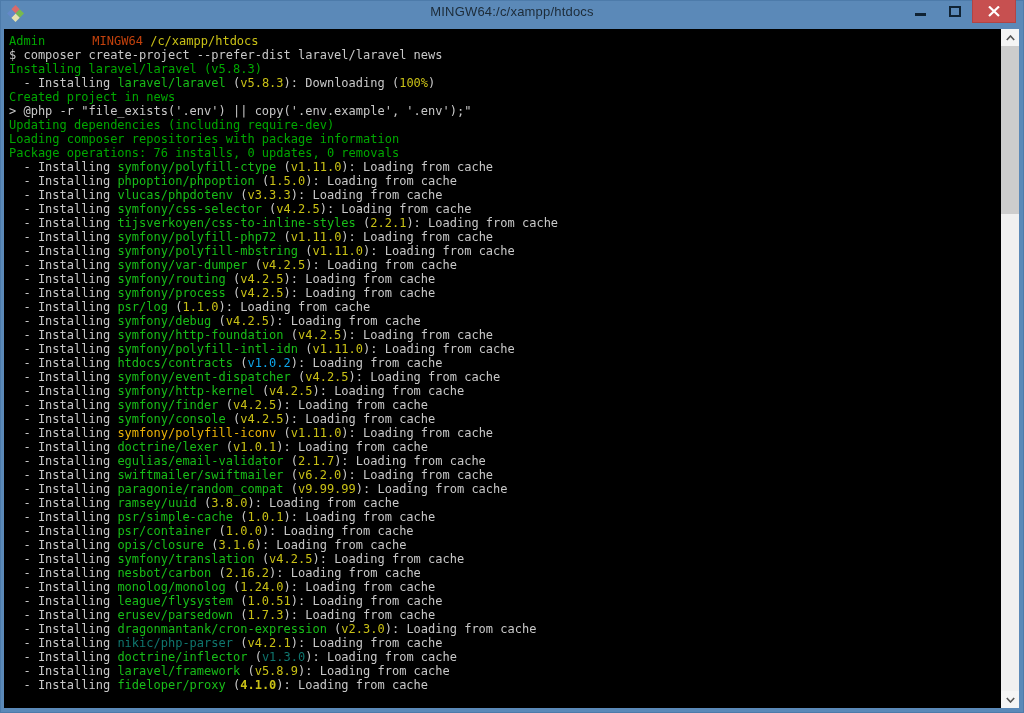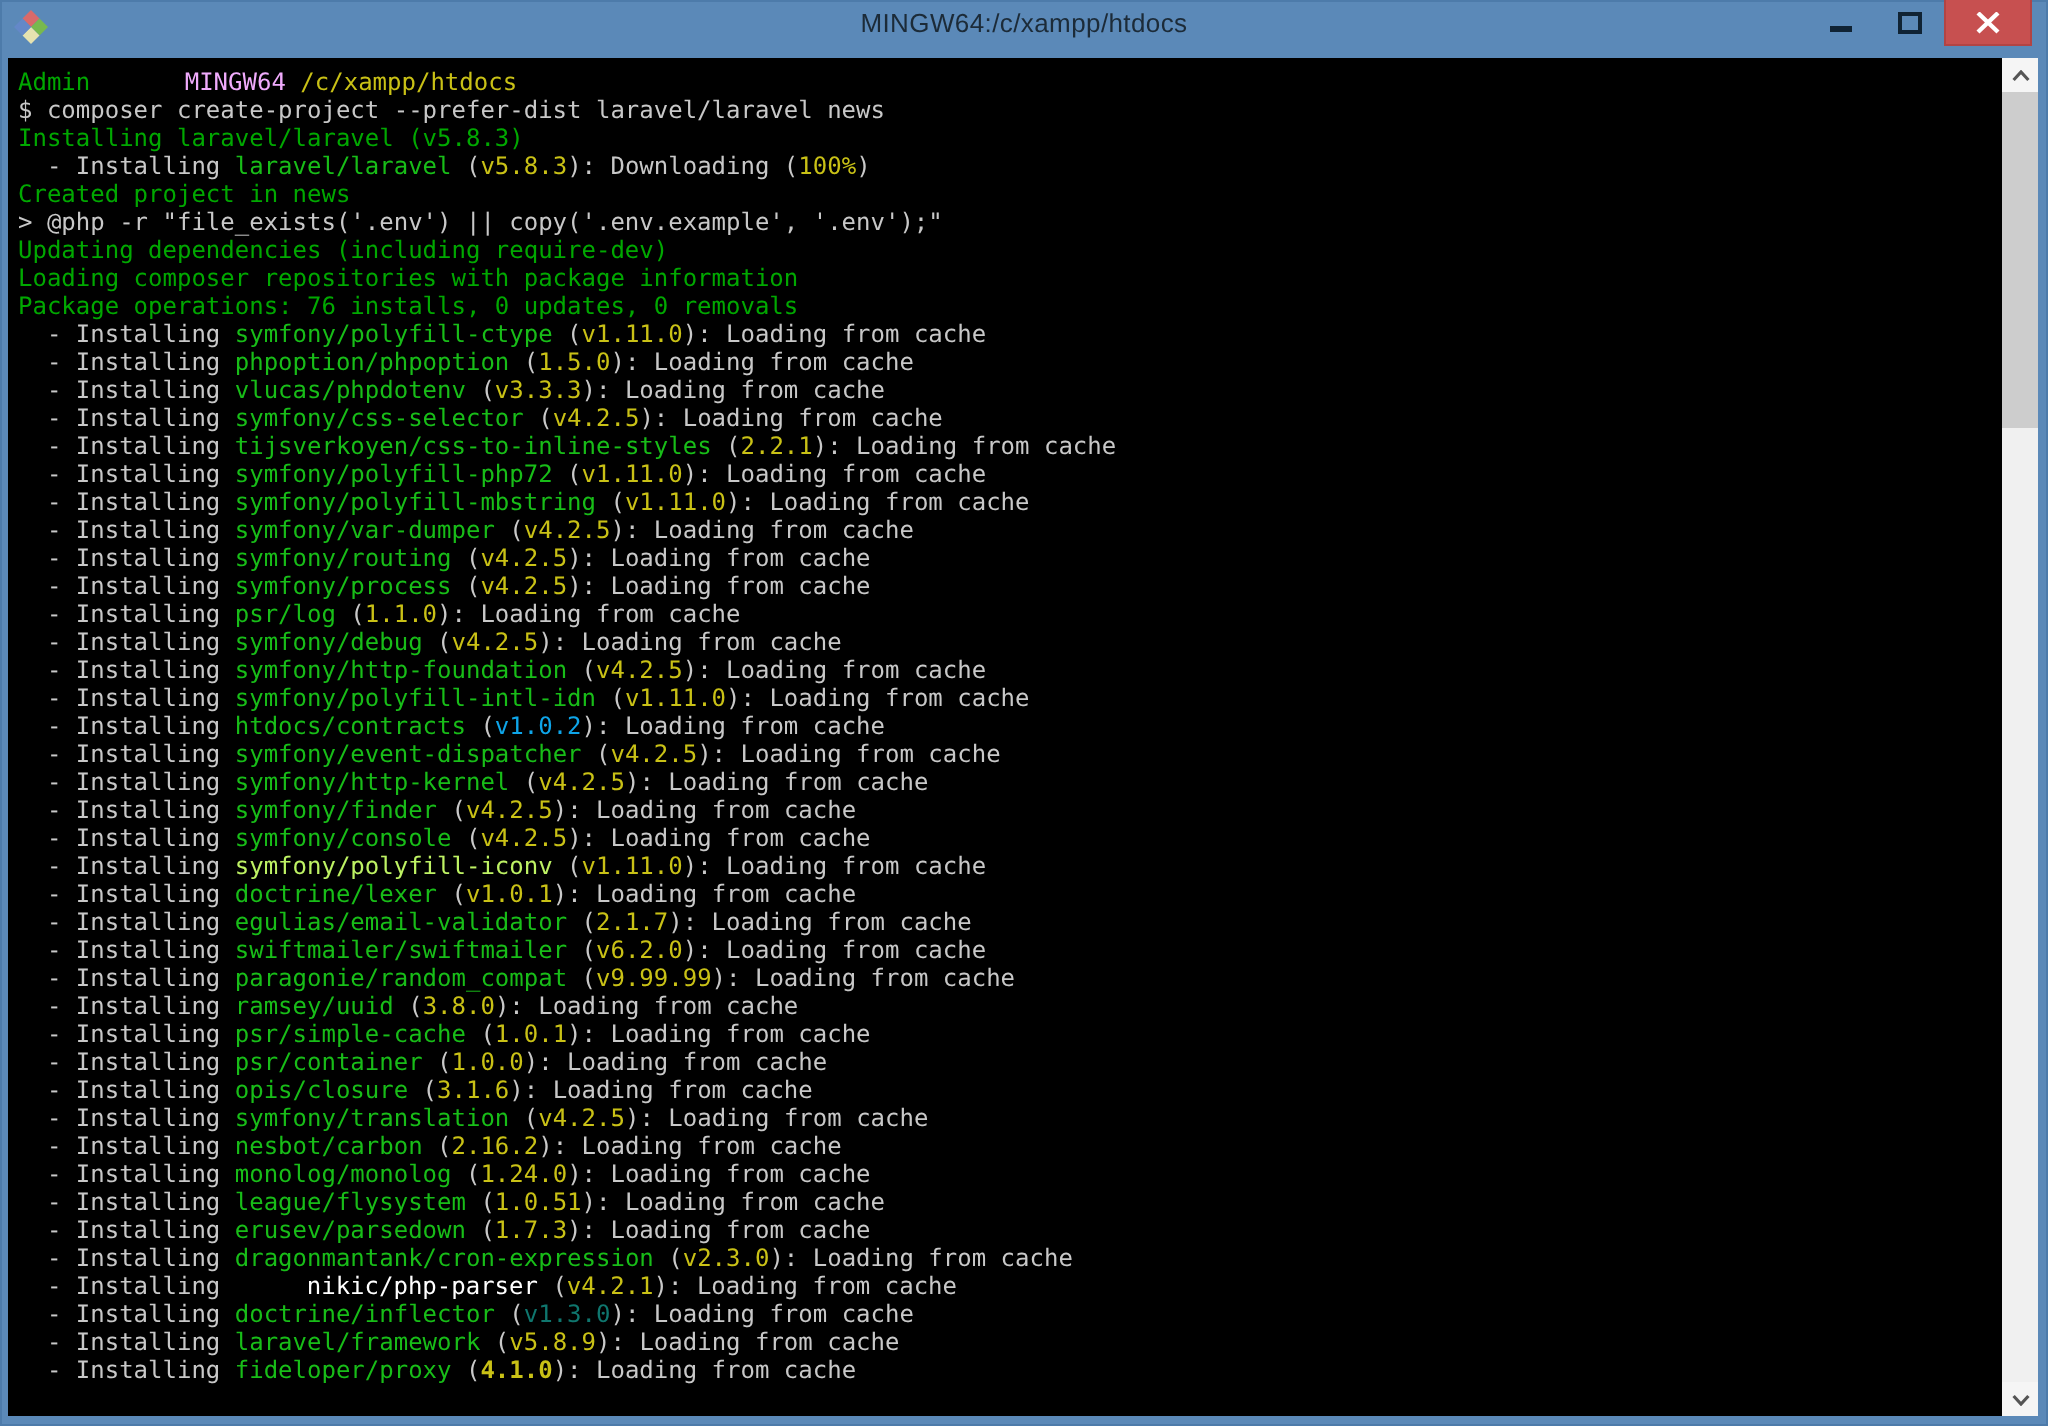--- a/index.html
+++ b/index.html
@@ -73,21 +73,21 @@
     </div>
     <div class="ctrl-close">
       <svg width="12" height="11" viewBox="0 0 12 11">
         <path d="M1,0.5 L11,10 M11,0.5 L1,10" stroke="#ffffff" stroke-width="2.2" fill="none"></path>
       </svg>
     </div>
   </div>
 
   <div class="terminal">
     <div>
-        <div class="tline"><span style="color: rgb(0, 168, 0);">Admin</span><span style="color: rgb(200, 200, 200);"> </span><span style="color: #f0abfc; padding-left: 40px;">MINGW64</span><span style="color: rgb(200, 200, 200);"> </span><span style="color: rgb(201, 193, 22);">/c/xampp/htdocs</span></div>
+        <div class="tline"><span style="color: rgb(0, 168, 0);">Admin</span><span style="color: rgb(200, 200, 200);"> </span><span style="color: #c2410c; padding-left: 40px;">MINGW64</span><span style="color: rgb(200, 200, 200);"> </span><span style="color: rgb(201, 193, 22);">/c/xampp/htdocs</span></div>
         <div class="tline"><span style="color: rgb(200, 200, 200);">$ composer create-project --prefer-dist laravel/laravel news</span></div>
         <div class="tline"><span style="color: rgb(0, 168, 0);">Installing laravel/laravel (v5.8.3)</span></div>
         <div class="tline"><span style="color: rgb(200, 200, 200);">  - Installing </span><span style="color: rgb(24, 189, 24);">laravel/laravel</span><span style="color: rgb(200, 200, 200);"> (</span><span style="color: rgb(201, 193, 22);">v5.8.3</span><span style="color: rgb(200, 200, 200);">): Downloading (</span><span style="color: rgb(201, 193, 22);">100%</span><span style="color: rgb(200, 200, 200);">)</span></div>
         <div class="tline"><span style="color: rgb(0, 168, 0);">Created project in news</span></div>
         <div class="tline"><span style="color: rgb(200, 200, 200);">&gt; @php -r "file_exists('.env') || copy('.env.example', '.env');"</span></div>
         <div class="tline"><span style="color: rgb(0, 168, 0);">Updating dependencies (including require-dev)</span></div>
         <div class="tline"><span style="color: rgb(0, 168, 0);">Loading composer repositories with package information</span></div>
         <div class="tline"><span style="color: rgb(0, 168, 0);">Package operations: 76 installs, 0 updates, 0 removals</span></div>
         <div class="tline"><span style="color: rgb(200, 200, 200);">  - Installing </span><span style="color: rgb(24, 189, 24);">symfony/polyfill-ctype</span><span style="color: rgb(200, 200, 200);"> (</span><span style="color: rgb(201, 193, 22);">v1.11.0</span><span style="color: rgb(200, 200, 200);">): Loading from cache</span></div>
         <div class="tline"><span style="color: rgb(200, 200, 200);">  - Installing </span><span style="color: rgb(24, 189, 24);">phpoption/phpoption</span><span style="color: rgb(200, 200, 200);"> (</span><span style="color: rgb(201, 193, 22);">1.5.0</span><span style="color: rgb(200, 200, 200);">): Loading from cache</span></div>
@@ -101,36 +101,36 @@
         <div class="tline"><span style="color: rgb(200, 200, 200);">  - Installing </span><span style="color: rgb(24, 189, 24);">symfony/process</span><span style="color: rgb(200, 200, 200);"> (</span><span style="color: rgb(201, 193, 22);">v4.2.5</span><span style="color: rgb(200, 200, 200);">): Loading from cache</span></div>
         <div class="tline"><span style="color: rgb(200, 200, 200);">  - Installing </span><span style="color: rgb(24, 189, 24);">psr/log</span><span style="color: rgb(200, 200, 200);"> (</span><span style="color: rgb(201, 193, 22);">1.1.0</span><span style="color: rgb(200, 200, 200);">): Loading from cache</span></div>
         <div class="tline"><span style="color: rgb(200, 200, 200);">  - Installing </span><span style="color: rgb(24, 189, 24);">symfony/debug</span><span style="color: rgb(200, 200, 200);"> (</span><span style="color: rgb(201, 193, 22);">v4.2.5</span><span style="color: rgb(200, 200, 200);">): Loading from cache</span></div>
         <div class="tline"><span style="color: rgb(200, 200, 200);">  - Installing </span><span style="color: rgb(24, 189, 24);">symfony/http-foundation</span><span style="color: rgb(200, 200, 200);"> (</span><span style="color: rgb(201, 193, 22);">v4.2.5</span><span style="color: rgb(200, 200, 200);">): Loading from cache</span></div>
         <div class="tline"><span style="color: rgb(200, 200, 200);">  - Installing </span><span style="color: rgb(24, 189, 24);">symfony/polyfill-intl-idn</span><span style="color: rgb(200, 200, 200);"> (</span><span style="color: rgb(201, 193, 22);">v1.11.0</span><span style="color: rgb(200, 200, 200);">): Loading from cache</span></div>
         <div class="tline"><span style="color: rgb(200, 200, 200);">  - Installing </span><span style="color: rgb(24, 189, 24);">htdocs/contracts</span><span style="color: rgb(200, 200, 200);"> (</span><span style="color: #0ea5e9;">v1.0.2</span><span style="color: rgb(200, 200, 200);">): Loading from cache</span></div>
         <div class="tline"><span style="color: rgb(200, 200, 200);">  - Installing </span><span style="color: rgb(24, 189, 24);">symfony/event-dispatcher</span><span style="color: rgb(200, 200, 200);"> (</span><span style="color: rgb(201, 193, 22);">v4.2.5</span><span style="color: rgb(200, 200, 200);">): Loading from cache</span></div>
         <div class="tline"><span style="color: rgb(200, 200, 200);">  - Installing </span><span style="color: rgb(24, 189, 24);">symfony/http-kernel</span><span style="color: rgb(200, 200, 200);"> (</span><span style="color: rgb(201, 193, 22);">v4.2.5</span><span style="color: rgb(200, 200, 200);">): Loading from cache</span></div>
         <div class="tline"><span style="color: rgb(200, 200, 200);">  - Installing </span><span style="color: rgb(24, 189, 24);">symfony/finder</span><span style="color: rgb(200, 200, 200);"> (</span><span style="color: rgb(201, 193, 22);">v4.2.5</span><span style="color: rgb(200, 200, 200);">): Loading from cache</span></div>
         <div class="tline"><span style="color: rgb(200, 200, 200);">  - Installing </span><span style="color: rgb(24, 189, 24);">symfony/console</span><span style="color: rgb(200, 200, 200);"> (</span><span style="color: rgb(201, 193, 22);">v4.2.5</span><span style="color: rgb(200, 200, 200);">): Loading from cache</span></div>
-        <div class="tline"><span style="color: rgb(200, 200, 200);">  - Installing </span><span style="color: #bef264;">symfony/polyfill-iconv</span><span style="color: rgb(200, 200, 200);"> (</span><span style="color: rgb(201, 193, 22);">v1.11.0</span><span style="color: rgb(200, 200, 200);">): Loading from cache</span></div>
+        <div class="tline"><span style="color: rgb(200, 200, 200);">  - Installing </span><span style="color: #eab308;">symfony/polyfill-iconv</span><span style="color: rgb(200, 200, 200);"> (</span><span style="color: rgb(201, 193, 22);">v1.11.0</span><span style="color: rgb(200, 200, 200);">): Loading from cache</span></div>
         <div class="tline"><span style="color: rgb(200, 200, 200);">  - Installing </span><span style="color: rgb(24, 189, 24);">doctrine/lexer</span><span style="color: rgb(200, 200, 200);"> (</span><span style="color: rgb(201, 193, 22);">v1.0.1</span><span style="color: rgb(200, 200, 200);">): Loading from cache</span></div>
         <div class="tline"><span style="color: rgb(200, 200, 200);">  - Installing </span><span style="color: rgb(24, 189, 24);">egulias/email-validator</span><span style="color: rgb(200, 200, 200);"> (</span><span style="color: rgb(201, 193, 22);">2.1.7</span><span style="color: rgb(200, 200, 200);">): Loading from cache</span></div>
         <div class="tline"><span style="color: rgb(200, 200, 200);">  - Installing </span><span style="color: rgb(24, 189, 24);">swiftmailer/swiftmailer</span><span style="color: rgb(200, 200, 200);"> (</span><span style="color: rgb(201, 193, 22);">v6.2.0</span><span style="color: rgb(200, 200, 200);">): Loading from cache</span></div>
         <div class="tline"><span style="color: rgb(200, 200, 200);">  - Installing </span><span style="color: rgb(24, 189, 24);">paragonie/random_compat</span><span style="color: rgb(200, 200, 200);"> (</span><span style="color: rgb(201, 193, 22);">v9.99.99</span><span style="color: rgb(200, 200, 200);">): Loading from cache</span></div>
         <div class="tline"><span style="color: rgb(200, 200, 200);">  - Installing </span><span style="color: rgb(24, 189, 24);">ramsey/uuid</span><span style="color: rgb(200, 200, 200);"> (</span><span style="color: rgb(201, 193, 22);">3.8.0</span><span style="color: rgb(200, 200, 200);">): Loading from cache</span></div>
         <div class="tline"><span style="color: rgb(200, 200, 200);">  - Installing </span><span style="color: rgb(24, 189, 24);">psr/simple-cache</span><span style="color: rgb(200, 200, 200);"> (</span><span style="color: rgb(201, 193, 22);">1.0.1</span><span style="color: rgb(200, 200, 200);">): Loading from cache</span></div>
         <div class="tline"><span style="color: rgb(200, 200, 200);">  - Installing </span><span style="color: rgb(24, 189, 24);">psr/container</span><span style="color: rgb(200, 200, 200);"> (</span><span style="color: rgb(201, 193, 22);">1.0.0</span><span style="color: rgb(200, 200, 200);">): Loading from cache</span></div>
         <div class="tline"><span style="color: rgb(200, 200, 200);">  - Installing </span><span style="color: rgb(24, 189, 24);">opis/closure</span><span style="color: rgb(200, 200, 200);"> (</span><span style="color: rgb(201, 193, 22);">3.1.6</span><span style="color: rgb(200, 200, 200);">): Loading from cache</span></div>
         <div class="tline"><span style="color: rgb(200, 200, 200);">  - Installing </span><span style="color: rgb(24, 189, 24);">symfony/translation</span><span style="color: rgb(200, 200, 200);"> (</span><span style="color: rgb(201, 193, 22);">v4.2.5</span><span style="color: rgb(200, 200, 200);">): Loading from cache</span></div>
         <div class="tline"><span style="color: rgb(200, 200, 200);">  - Installing </span><span style="color: rgb(24, 189, 24);">nesbot/carbon</span><span style="color: rgb(200, 200, 200);"> (</span><span style="color: rgb(201, 193, 22);">2.16.2</span><span style="color: rgb(200, 200, 200);">): Loading from cache</span></div>
         <div class="tline"><span style="color: rgb(200, 200, 200);">  - Installing </span><span style="color: rgb(24, 189, 24);">monolog/monolog</span><span style="color: rgb(200, 200, 200);"> (</span><span style="color: rgb(201, 193, 22);">1.24.0</span><span style="color: rgb(200, 200, 200);">): Loading from cache</span></div>
         <div class="tline"><span style="color: rgb(200, 200, 200);">  - Installing </span><span style="color: rgb(24, 189, 24);">league/flysystem</span><span style="color: rgb(200, 200, 200);"> (</span><span style="color: rgb(201, 193, 22);">1.0.51</span><span style="color: rgb(200, 200, 200);">): Loading from cache</span></div>
         <div class="tline"><span style="color: rgb(200, 200, 200);">  - Installing </span><span style="color: rgb(24, 189, 24);">erusev/parsedown</span><span style="color: rgb(200, 200, 200);"> (</span><span style="color: rgb(201, 193, 22);">1.7.3</span><span style="color: rgb(200, 200, 200);">): Loading from cache</span></div>
         <div class="tline"><span style="color: rgb(200, 200, 200);">  - Installing </span><span style="color: rgb(24, 189, 24);">dragonmantank/cron-expression</span><span style="color: rgb(200, 200, 200);"> (</span><span style="color: rgb(201, 193, 22);">v2.3.0</span><span style="color: rgb(200, 200, 200);">): Loading from cache</span></div>
-        <div class="tline"><span style="color: rgb(200, 200, 200);">  - Installing </span><span style="color: #ffffff; margin-left: 36px;">nikic/php-parser</span><span style="color: rgb(200, 200, 200);"> (</span><span style="color: rgb(201, 193, 22);">v4.2.1</span><span style="color: rgb(200, 200, 200);">): Loading from cache</span></div>
+        <div class="tline"><span style="color: rgb(200, 200, 200);">  - Installing </span><span style="color: #0f766e;">nikic/php-parser</span><span style="color: rgb(200, 200, 200);"> (</span><span style="color: rgb(201, 193, 22);">v4.2.1</span><span style="color: rgb(200, 200, 200);">): Loading from cache</span></div>
         <div class="tline"><span style="color: rgb(200, 200, 200);">  - Installing </span><span style="color: rgb(24, 189, 24);">doctrine/inflector</span><span style="color: rgb(200, 200, 200);"> (</span><span style="color: #0f766e;">v1.3.0</span><span style="color: rgb(200, 200, 200);">): Loading from cache</span></div>
         <div class="tline"><span style="color: rgb(200, 200, 200);">  - Installing </span><span style="color: rgb(24, 189, 24);">laravel/framework</span><span style="color: rgb(200, 200, 200);"> (</span><span style="color: rgb(201, 193, 22);">v5.8.9</span><span style="color: rgb(200, 200, 200);">): Loading from cache</span></div>
         <div class="tline"><span style="color: rgb(200, 200, 200);">  - Installing </span><span style="color: rgb(24, 189, 24);">fideloper/proxy</span><span style="color: rgb(200, 200, 200);"> (</span><span style="color: rgb(201, 193, 22); font-weight: bold;">4.1.0</span><span style="color: rgb(200, 200, 200);">): Loading from cache</span></div>
       </div>
   </div>
 
   <div class="scrollbar">
     <div class="sb-btn up">
       <svg width="9" height="6" viewBox="0 0 9 6">
         <polyline points="0.8,5 4.5,1 8.2,5" fill="none" stroke="#555555" stroke-width="1.6"></polyline>

